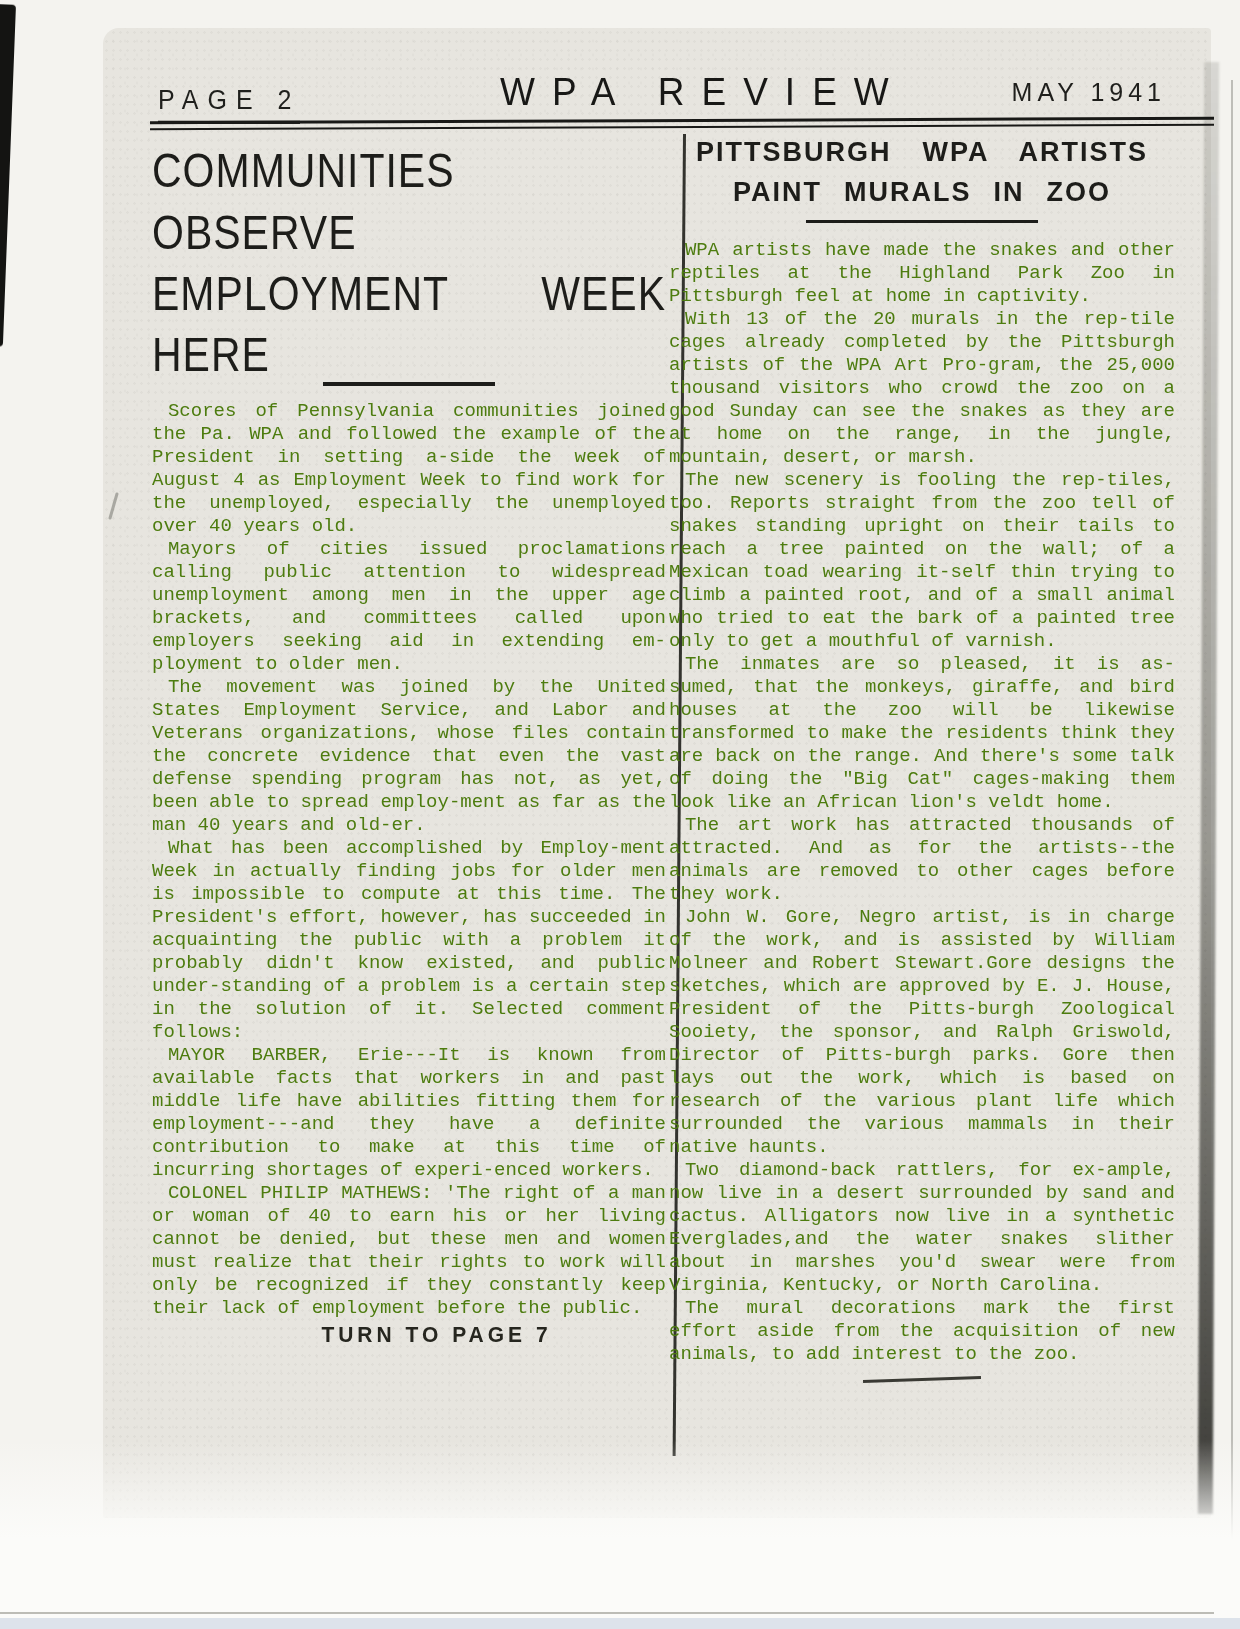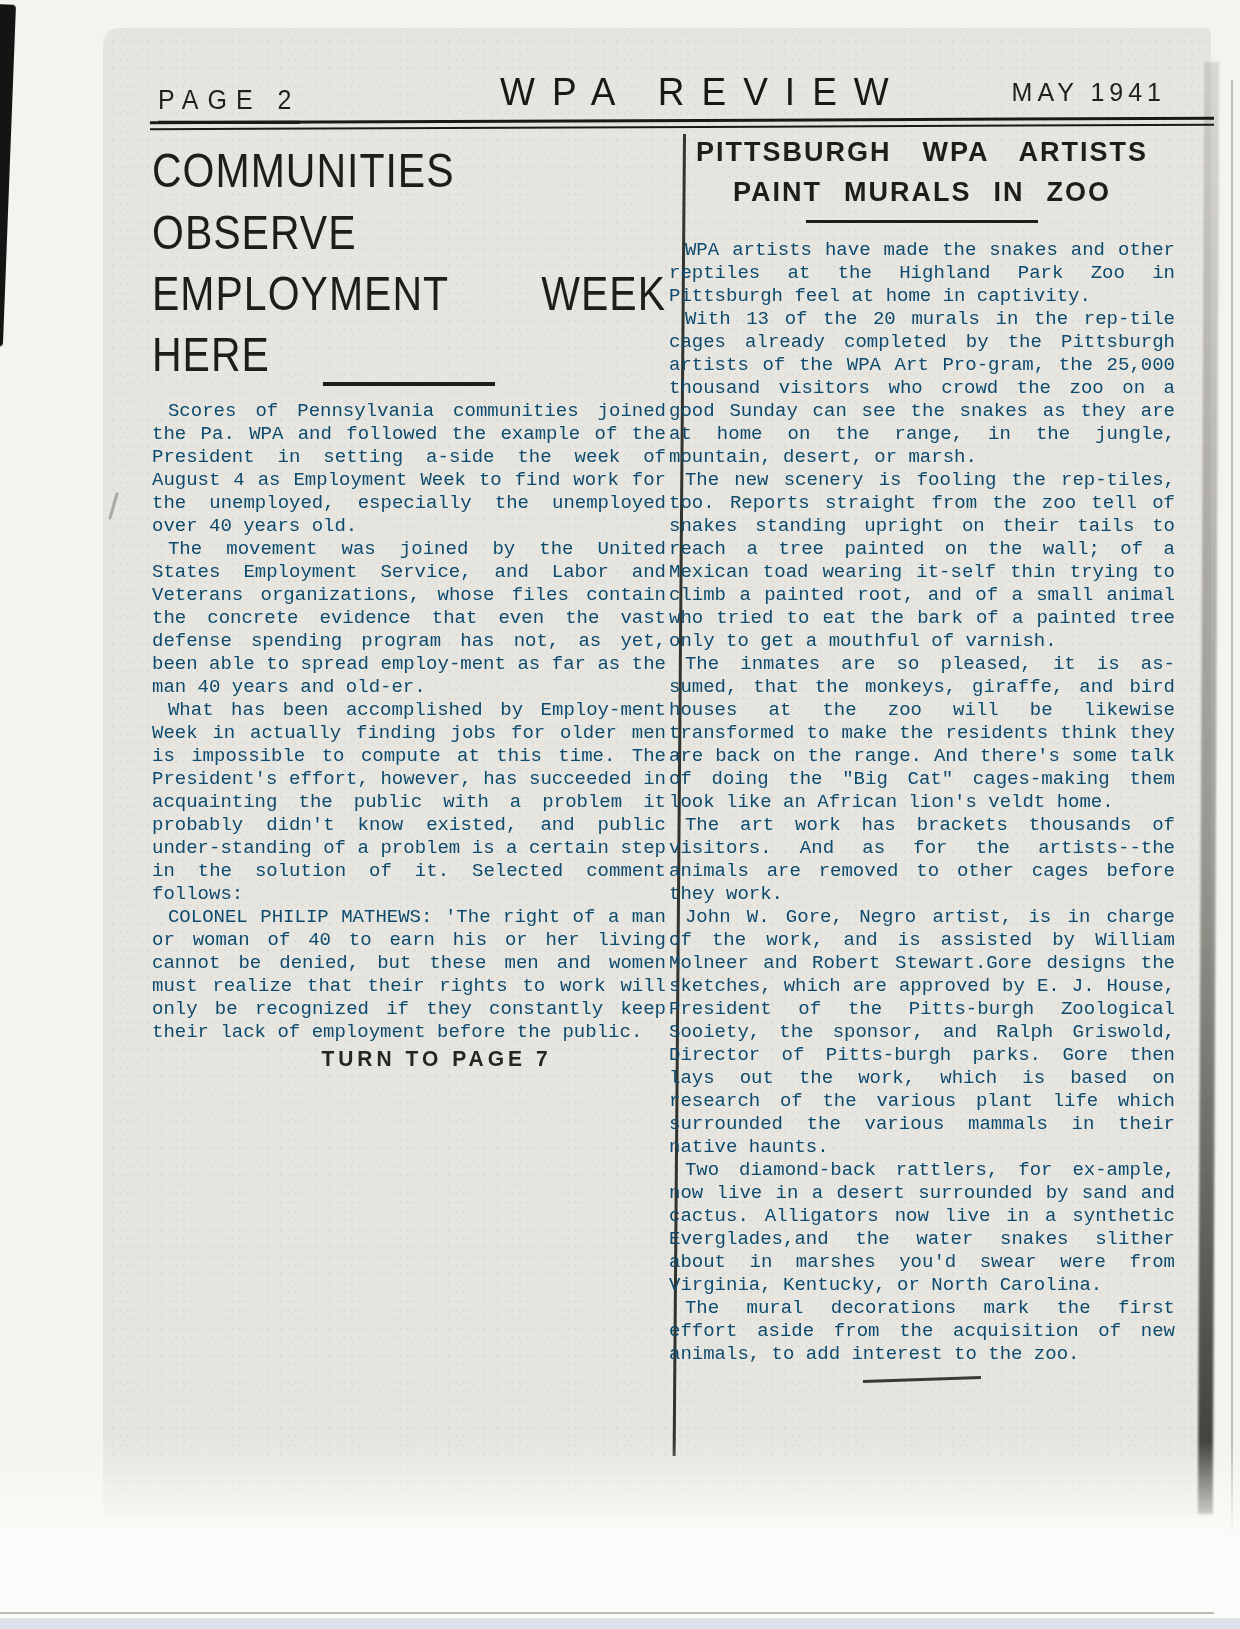--- a/index.html
+++ b/index.html
@@ -90,21 +90,21 @@
     color:#1d1d1a;font-size:27px;font-weight:700;line-height:38px;
     margin:4px 0 0 0;letter-spacing:2px;
     transform:scaleY(1.04);transform-origin:center top;
   }
   .headline-r .hl-line1{display:block;width:452px;margin:0 auto;text-align:justify;text-align-last:justify;}
   .headline-r .hl-line2{display:block;width:378px;margin:0 auto;text-align:justify;text-align-last:justify;}
   .underline-r{width:232px;height:3px;background:#1d1d1a;margin:12px auto 16px auto;}
   
   .body-text{
     font-family:"Liberation Mono","DejaVu Sans Mono",monospace;
-    font-size:19px;line-height:23px;color:#0c4a6e;
+    font-size:19px;line-height:23px;color:#4d7c0f;
     text-align:justify;
   }
   .body-text p{margin:0;text-indent:1.4ch;}
   .turn-note{
     font-family:"Liberation Sans",sans-serif;
     font-size:21px;font-weight:700;letter-spacing:4px;color:#26261f;
     text-align:center;margin-top:3px;padding-left:55px;
     transform:scaleY(1.05);
   }
   .end-mark{width:118px;height:3px;background:#3a3a34;margin:12px auto 0 auto;transform:rotate(-2deg);}
@@ -125,39 +125,41 @@
 <div class="column-divider"></div>
 
 <div class="col left">
   <h1 class="headline-l">
     <span class="hl-line">COMMUNITIES OBSERVE</span>
     <span class="hl-line">EMPLOYMENT WEEK HERE</span>
   </h1>
   <div class="underline-l"></div>
   <div class="body-text">
       <p>Scores of Pennsylvania communities joined the Pa. WPA and followed the example of the President in setting a-side the week of August 4 as Employment Week to find work for the unemployed, especially the unemployed over 40 years old.</p>
+      <p>Mayors of cities issued proclamations calling public attention to widespread unemployment among men in the upper age brackets, and committees called upon employers seeking aid in extending em-ployment to older men.</p>
       <p>The movement was joined by the United States Employment Service, and Labor and Veterans organizations, whose files contain the concrete evidence that even the vast defense spending program has not, as yet, been able to spread employ-ment as far as the man 40 years and old-er.</p>
       <p>What has been accomplished by Employ-ment Week in actually finding jobs for older men is impossible to compute at this time. The President's effort, however, has succeeded in acquainting the public with a problem it probably didn't know existed, and public under-standing of a problem is a certain step in the solution of it. Selected comment follows:</p>
+      <p>MAYOR BARBER, Erie---It is known from available facts that workers in and past middle life have abilities fitting them for employment---and they have a definite contribution to make at this time of incurring shortages of experi-enced workers.</p>
       <p>COLONEL PHILIP MATHEWS: 'The right of a man or woman of 40 to earn his or her living cannot be denied, but these men and women must realize that their rights to work will only be recognized if they constantly keep their lack of employment before the public.</p>
     </div>
   <div class="turn-note">TURN TO PAGE 7</div>
 </div>
 
 <div class="col right">
   <h2 class="headline-r">
     <span class="hl-line1">PITTSBURGH WPA ARTISTS</span>
     <span class="hl-line2">PAINT MURALS IN ZOO</span>
   </h2>
   <div class="underline-r"></div>
   <div class="body-text">
       <p>WPA artists have made the snakes and other reptiles at the Highland Park Zoo in Pittsburgh feel at home in captivity.</p>
       <p>With 13 of the 20 murals in the rep-tile cages already completed by the Pittsburgh artists of the WPA Art Pro-gram, the 25,000 thousand visitors who crowd the zoo on a good Sunday can see the snakes as they are at home on the range, in the jungle, mountain, desert, or marsh.</p>
       <p>The new scenery is fooling the rep-tiles, too. Reports straight from the zoo tell of snakes standing upright on their tails to reach a tree painted on the wall; of a Mexican toad wearing it-self thin trying to climb a painted root, and of a small animal who tried to eat the bark of a painted tree only to get a mouthful of varnish.</p>
       <p>The inmates are so pleased, it is as-sumed, that the monkeys, giraffe, and bird houses at the zoo will be likewise transformed to make the residents think they are back on the range. And there's some talk of doing the "Big Cat" cages-making them look like an African lion's veldt home.</p>
-      <p>The art work has brackets thousands of visitors. And as for the artists--the animals are removed to other cages before they work.</p>
+      <p>The art work has attracted thousands of attracted. And as for the artists--the animals are removed to other cages before they work.</p>
       <p>John W. Gore, Negro artist, is in charge of the work, and is assisted by William Molneer and Robert Stewart.Gore designs the sketches, which are approved by E. J. House, President of the Pitts-burgh Zoological Sooiety, the sponsor, and Ralph Griswold, Director of Pitts-burgh parks. Gore then lays out the work, which is based on research of the various plant life which surrounded the various mammals in their native haunts.</p>
       <p>Two diamond-back rattlers, for ex-ample, now live in a desert surrounded by sand and cactus. Alligators now live in a synthetic Everglades,and the water snakes slither about in marshes you'd swear were from Virginia, Kentucky, or North Carolina.</p>
       <p>The mural decorations mark the first effort aside from the acquisition of new animals, to add interest to the zoo.</p>
     </div>
   <div class="end-mark"></div>
 </div>
 
 <div class="sheet-fade-bottom"></div>
 <div class="bottom-hairline"></div>
 <div class="bottom-strip"></div>

